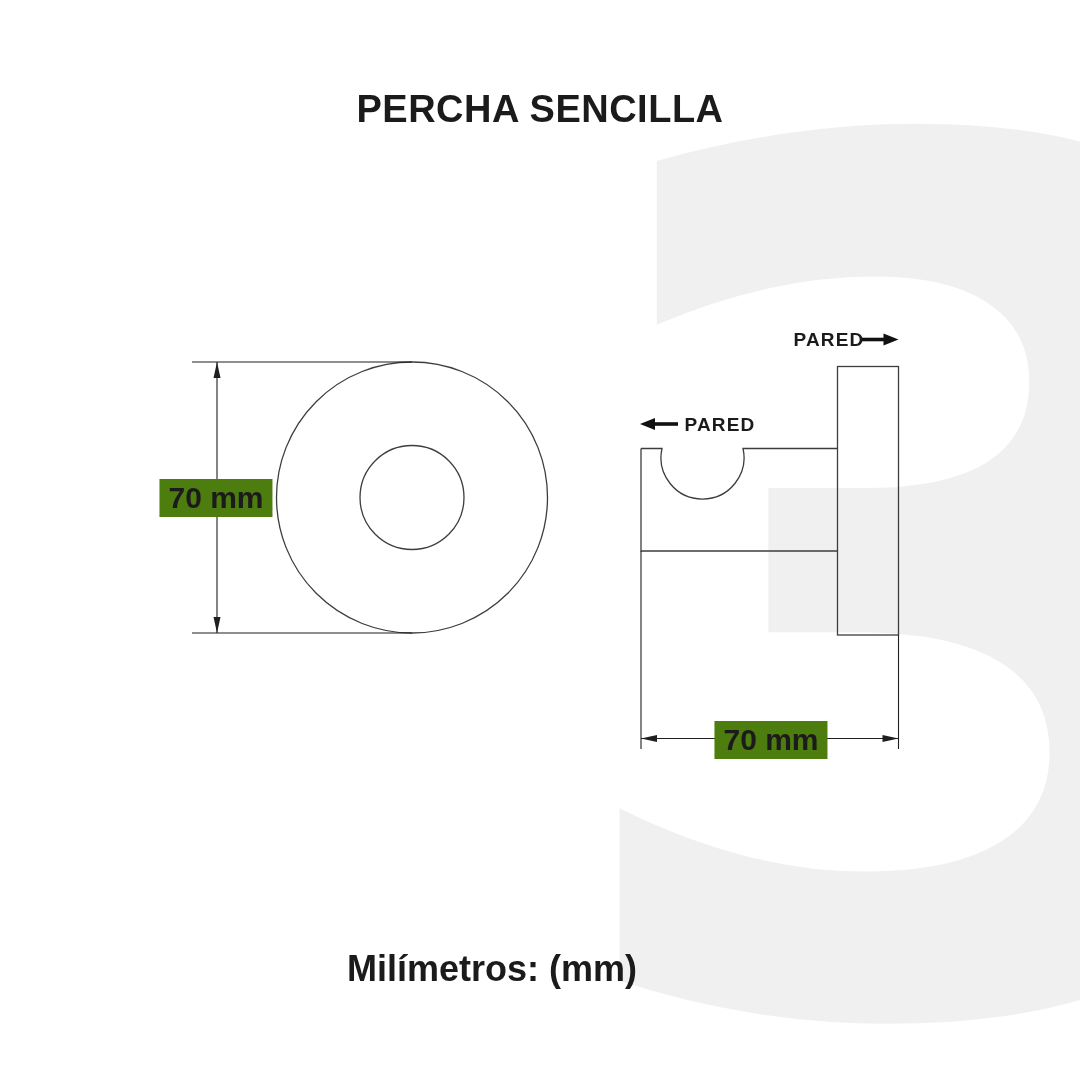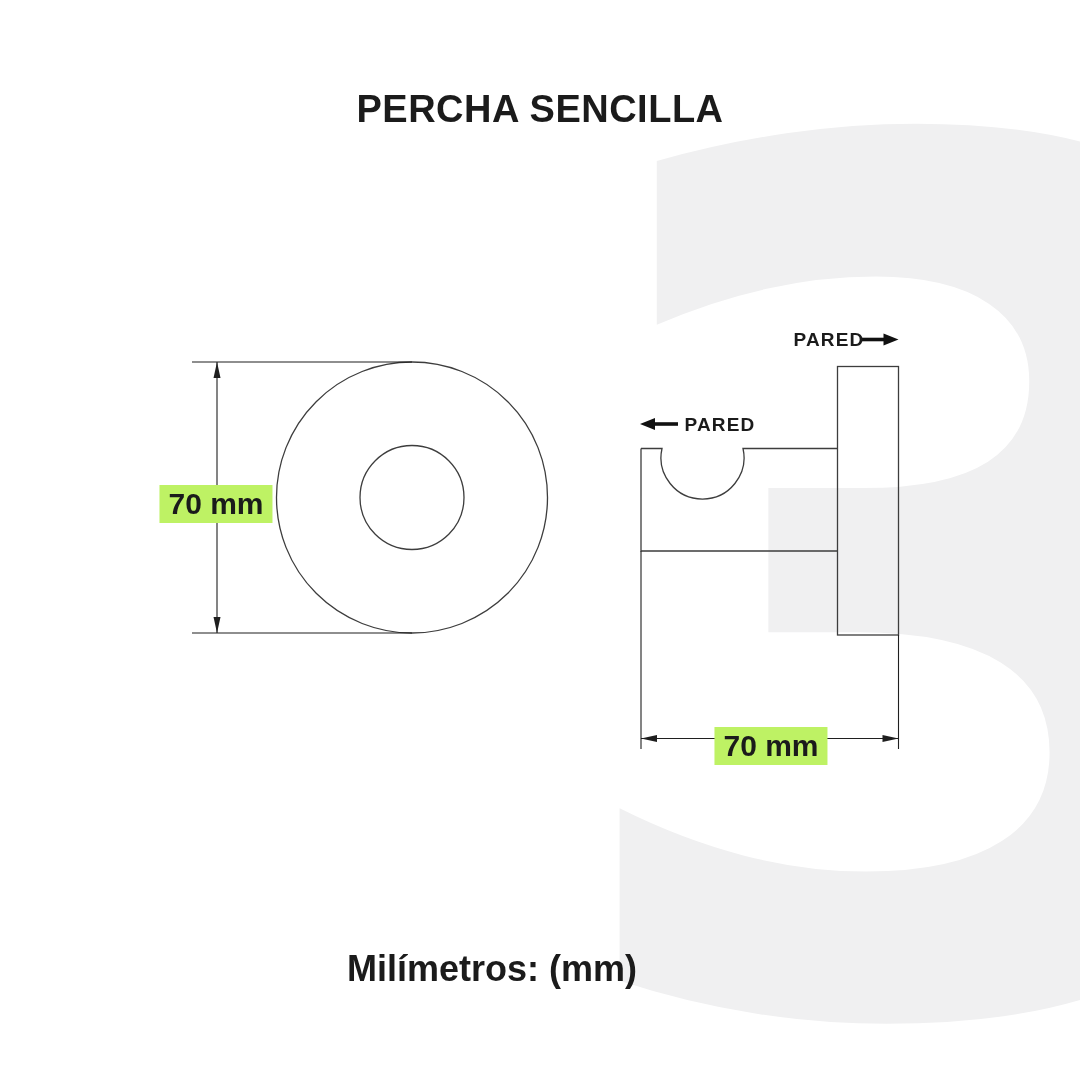--- a/index.html
+++ b/index.html
@@ -50,24 +50,23 @@
     font-weight: 700;
     z-index: 2;
   }
 
   .dim-label {
     position: absolute;
     transform: translate(-50%, -50%);
     font-size: 30px;
     font-weight: 700;
     white-space: nowrap;
-    background: #bef264;
+    background: #4d7c0f;
     padding: 2px 9px;
     z-index: 2;
-    margin-top: 6px;
   }
   .dim-label.front { left: 216px; top: 498px; }
   .dim-label.side  { left: 771px; top: 740px; }
 
   .view-label {
     position: absolute;
     transform: translate(-50%, -50%);
     font-size: 19px;
     font-weight: 700;
     letter-spacing: 1.2px;

